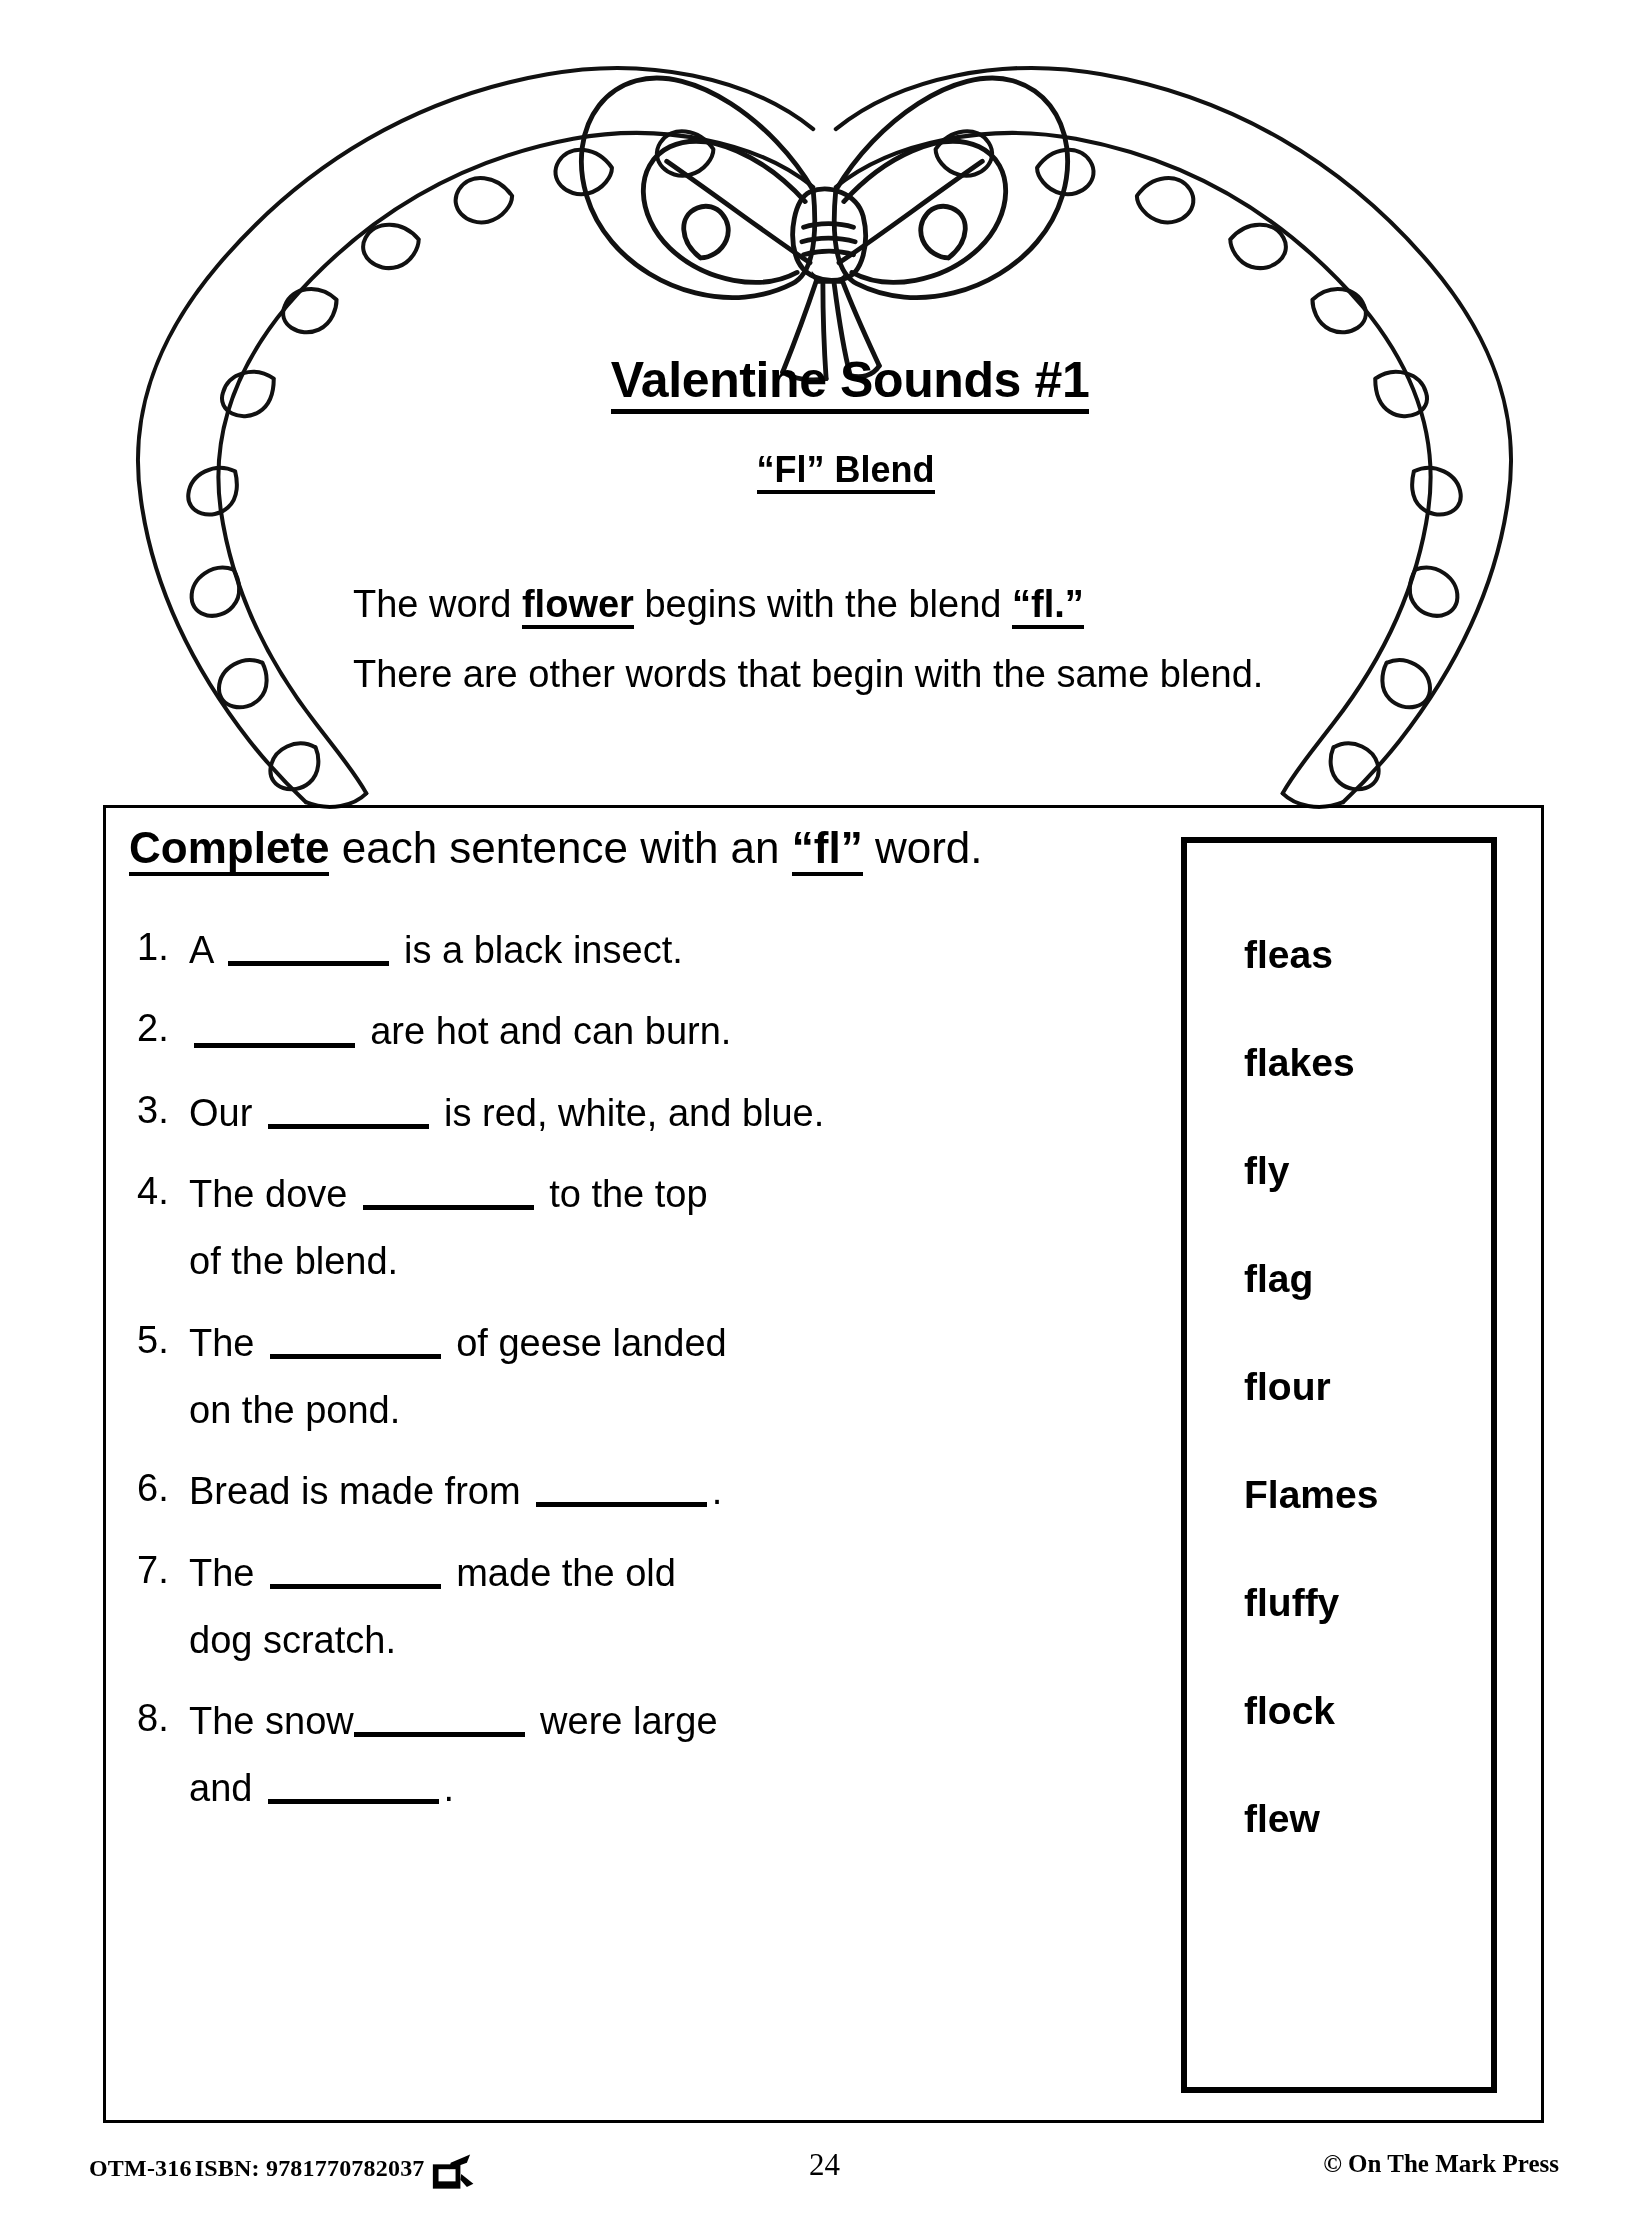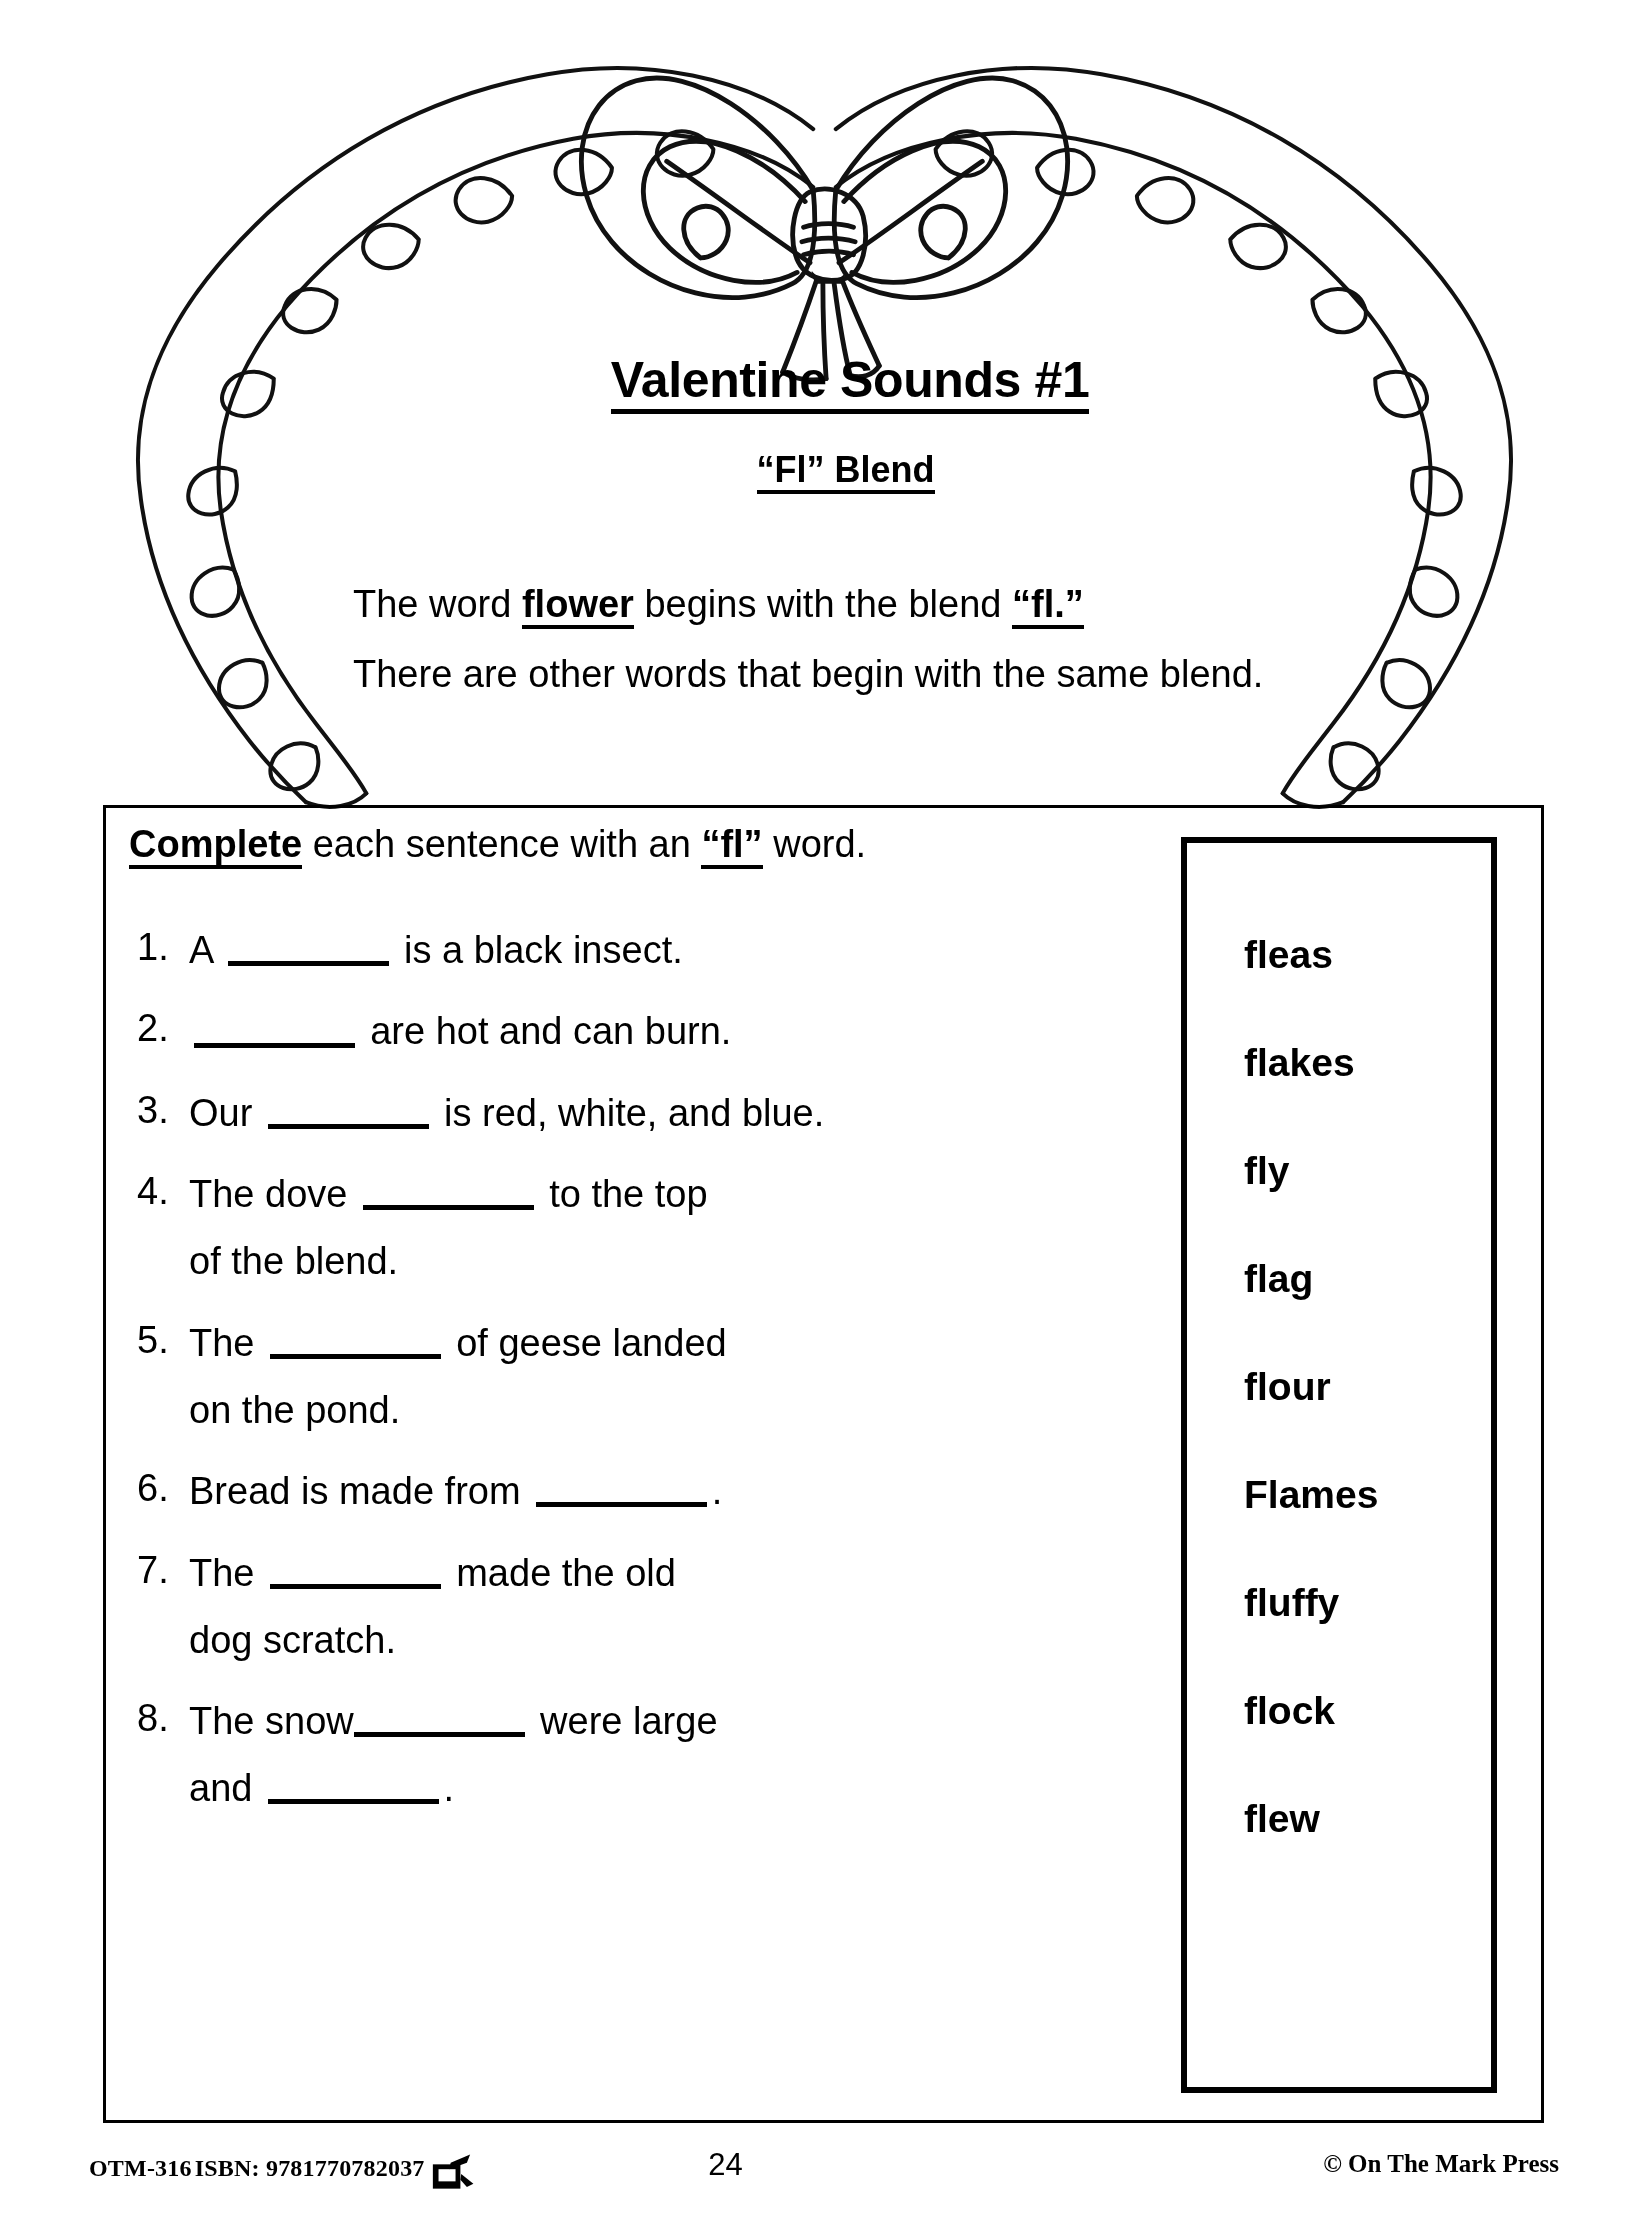--- a/index.html
+++ b/index.html
@@ -44,21 +44,21 @@
   
   .main-box{
     position:absolute;left:103px;top:805px;
     width:1441px;height:1318px;
     border:3.2px solid #000;
     box-sizing:border-box;
   }
 
   .instruction{
     position:absolute;left:129px;top:823px;
-    font-size:38px;
+    font-size:44px;
   }
 
   
   .questions{
     position:absolute;left:137px;top:926px;width:999px;
     font-size:38px;
   }
   .q{display:flex;margin-bottom:32px;align-items:flex-start;}
   .q-num{width:52px;flex:0 0 52px;}
   .q-body{flex:1;line-height:1.30;}
@@ -93,22 +93,22 @@
   }
   .footer-left{
     position:absolute;left:89px;top:0;
     font-family:"Liberation Serif", serif;
     font-size:24px;font-weight:bold;letter-spacing:0.2px;
     white-space:nowrap;
     display:flex;align-items:center;gap:3px;
   }
   .otm-logo{display:inline-block;width:47px;height:37px;position:relative;top:3.2px;}
   .page-num{
-    position:absolute;left:0;top:-3.2px;width:1451px;text-align:center;
-    font-family:Liberation Sans, sans-serif;font-size:31px;
+    position:absolute;left:0;top:-3.2px;width:1649px;text-align:center;
+    font-family:Liberation Serif, serif;font-size:31px;
   }
   .footer-right{
     position:absolute;right:90px;top:0;
     font-family:"Liberation Serif", serif;
     font-size:25px;font-weight:bold;white-space:nowrap;
   }
 </style>
 </head>
 <body>
 

